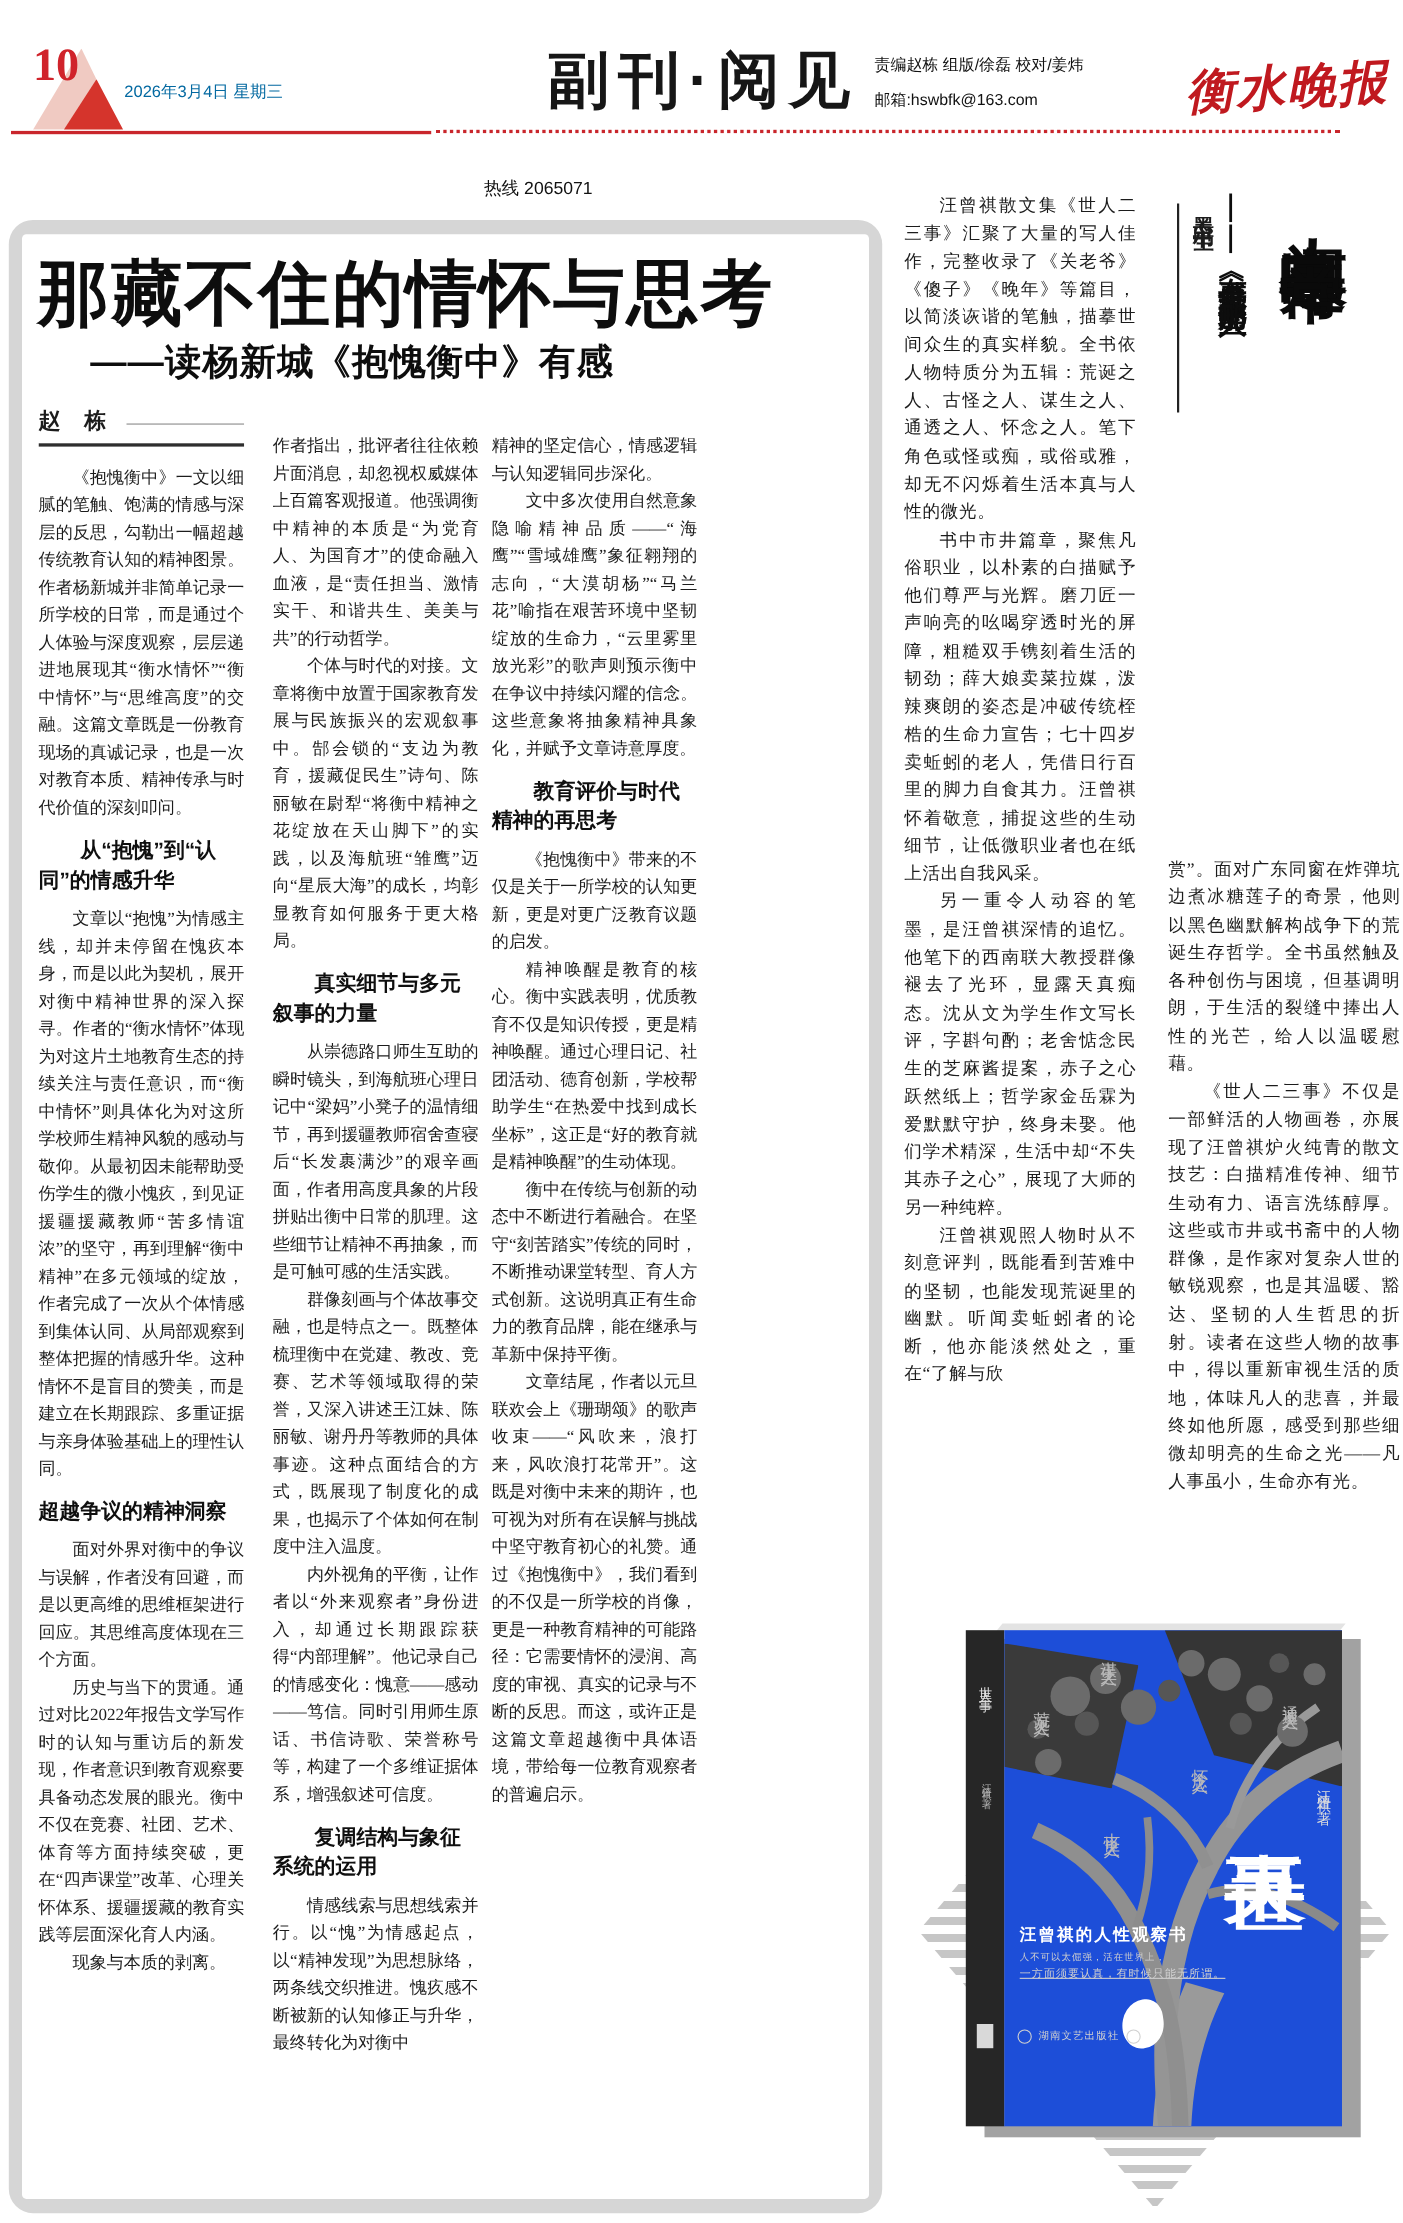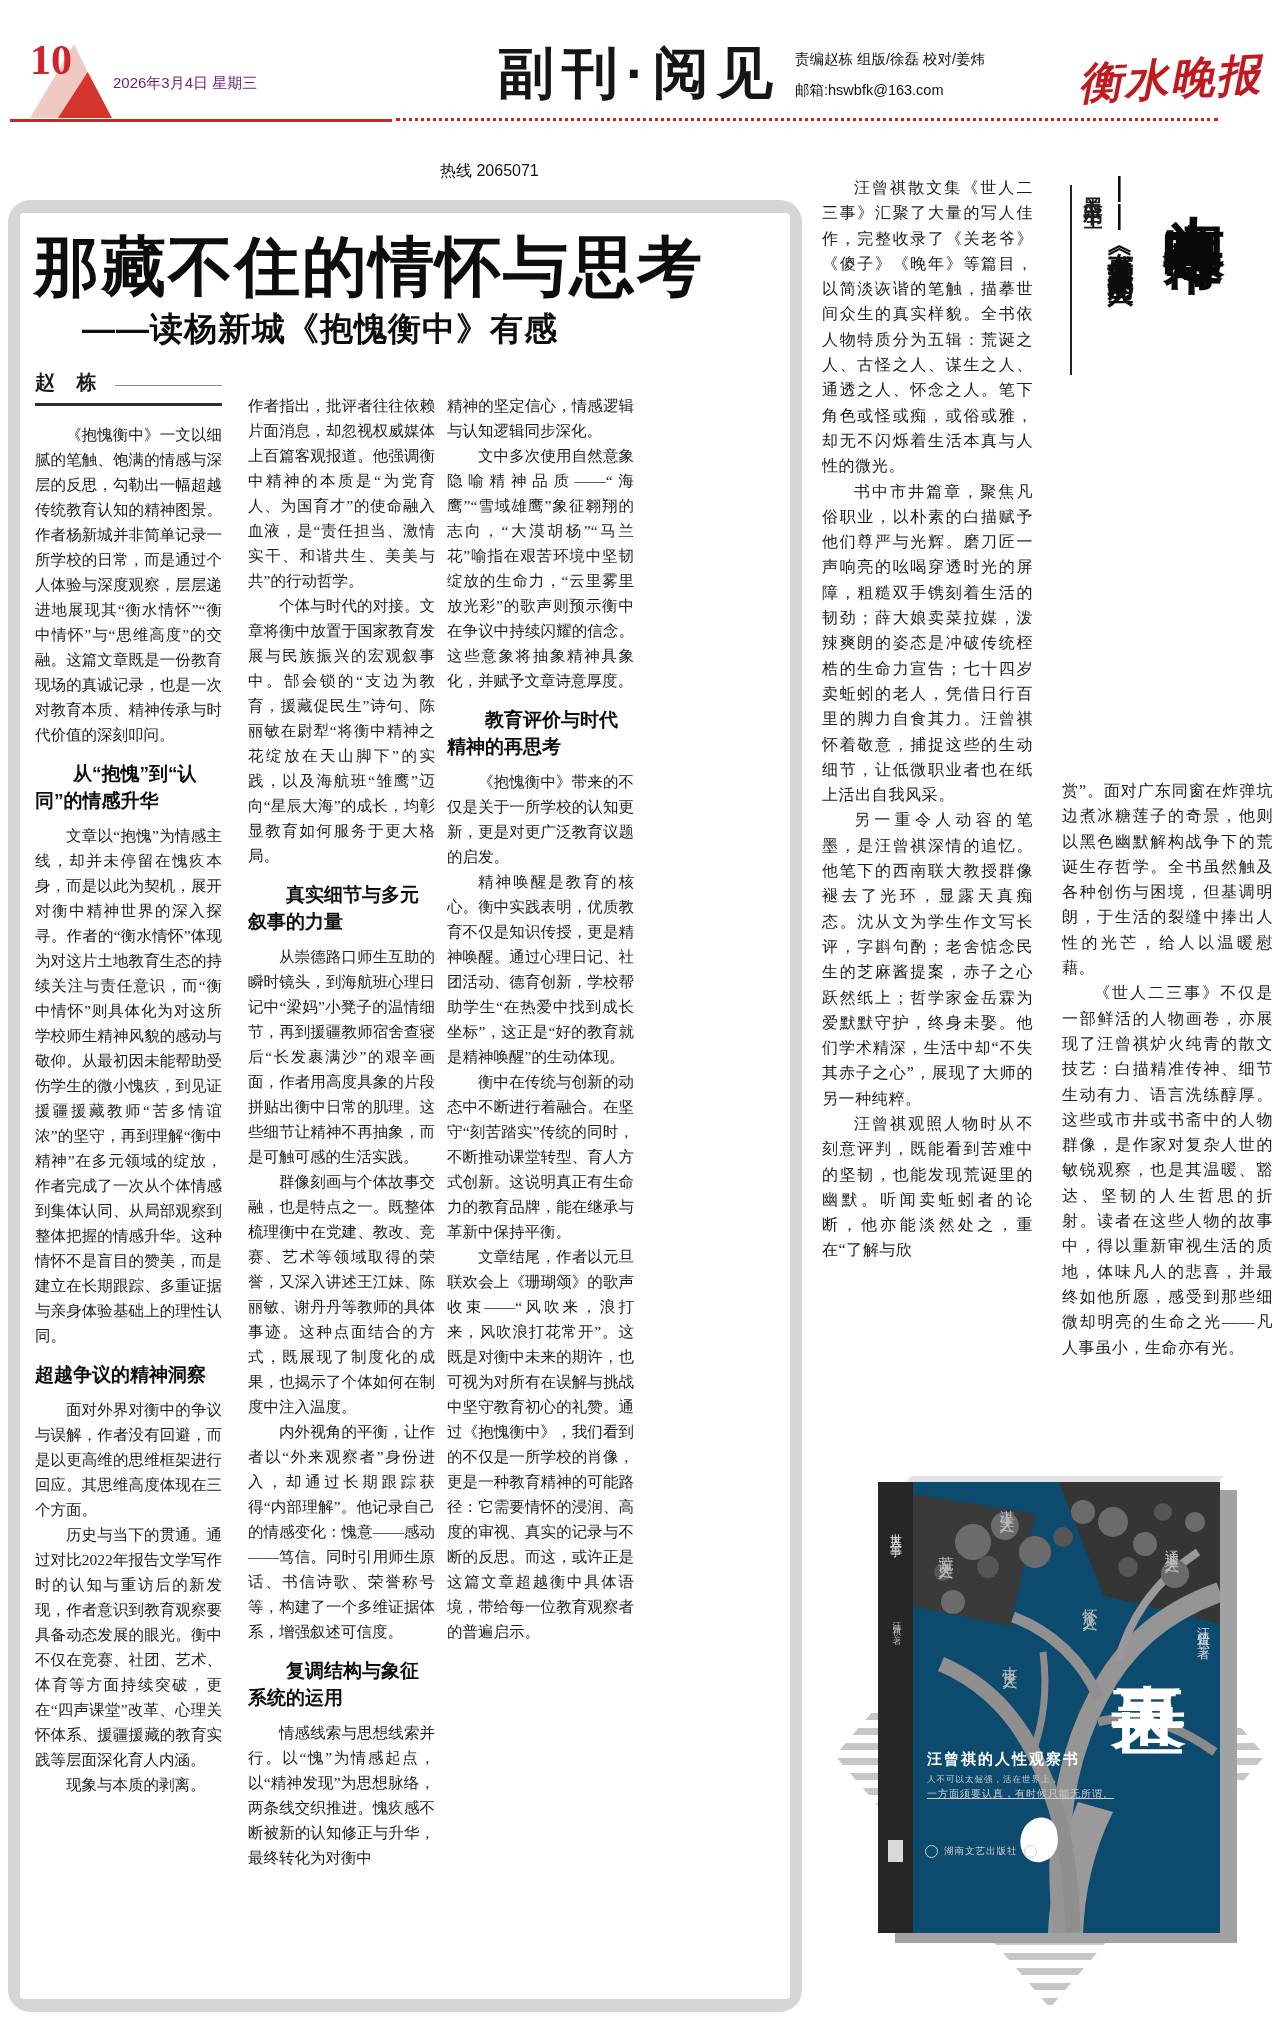--- a/index.html
+++ b/index.html
@@ -6,21 +6,21 @@
   body{width:1275px;height:2021px;position:relative;background:#ffffff;
        font-family:"Liberation Sans",sans-serif;color:#1c1c1c;overflow:hidden;}
   .abs{position:absolute;}
   
   #badge-pale{left:30px;top:44px;width:80px;height:74px;background:#f0cac2;
      clip-path:polygon(55% 0,0 100%,100% 100%);}
   #badge-red{left:58px;top:72px;width:54px;height:46px;background:#d5342c;
      clip-path:polygon(55% 0,0 100%,100% 100%);}
   #page-number{left:30px;top:36px;font-family:"Liberation Serif",serif;
      font-size:42px;font-weight:bold;color:#d0232b;}
-  #issue-date{left:113px;top:74px;font-size:15px;color:#701a75;}
+  #issue-date{left:113px;top:74px;font-size:15px;color:#0369a1;}
   #section-title{left:498px;top:36px;font-size:56px;font-weight:900;letter-spacing:8px;color:#161616;}
   #editors-line{left:795px;top:50px;font-size:14.5px;color:#111;}
   #email-line{left:795px;top:81px;font-size:14.5px;color:#111;}
   #masthead{left:1078px;top:50px;font-family:"Liberation Serif",serif;font-style:italic;
      font-weight:900;font-size:44px;color:#c0191f;transform:rotate(-3deg);letter-spacing:2px;}
   #rule-solid{left:10px;top:119px;width:382px;height:3px;background:#c9262c;}
   #rule-dotted{left:396px;top:118px;width:822px;border-top:3px dotted #c9262c;}
   #hotline{left:440px;top:129px;font-size:16px;color:#111;margin-top:32px;}
   
   #grey-panel{left:8px;top:200px;width:794px;height:1812px;background:#d6d6d6;border-radius:22px;}
@@ -50,21 +50,21 @@
      font-family:"Liberation Serif",serif;color:#0a0a0a;transform:scaleX(1.12);transform-origin:left top;}
   
   #book-scene{left:815px;top:1430px;width:460px;height:591px;}
   #lattice{left:20px;top:73px;width:430px;height:505px;
      background:repeating-linear-gradient(180deg,#c6c6c6 0 7px,#ffffff 7px 15px);
      clip-path:polygon(50% 0,100% 50%,50% 100%,0 50%);}
   #book-shadow{left:80px;top:60px;width:342px;height:453px;background:#a2a2a2;}
   #book{left:63px;top:52px;width:342px;height:451px;}
   #book-top-edge{left:30px;top:-6px;width:312px;height:8px;background:#e3e3e3;transform:skewX(-40deg);}
   #spine{left:0;top:0;width:35px;height:451px;background:#262626;}
-  #front{left:35px;top:0;width:307px;height:451px;background:#0c4a6e;overflow:hidden;}
+  #front{left:35px;top:0;width:307px;height:451px;background:#1d4ed8;overflow:hidden;}
   .patch{position:absolute;}
   #patch1{left:128px;top:0;width:179px;height:142px;background:#353535;clip-path:polygon(10% 0,100% 0,100% 100%,35% 80%);}
   #patch2{left:0;top:12px;width:122px;height:132px;background:#3a3a3a;clip-path:polygon(0 0,100% 15%,80% 100%,0 85%);}
   .cat{position:absolute;writing-mode:vertical-rl;font-size:15px;line-height:17px;height:40px;
        letter-spacing:3px;color:#b9b9b9;font-family:"Liberation Serif",serif;}
   #cat-0{left:85px;top:16px;} #cat-1{left:250px;top:56px;} #cat-2{left:24px;top:62px;}
   #cat-3{left:168px;top:114px;} #cat-4{left:88px;top:172px;}
   #cover-author{position:absolute;right:8px;top:135px;writing-mode:vertical-rl;font-size:13px;
        letter-spacing:4px;color:#dcdcdc;font-family:"Liberation Serif",serif;}
   #cover-title{position:absolute;left:186px;top:188px;writing-mode:vertical-rl;font-size:48px;

